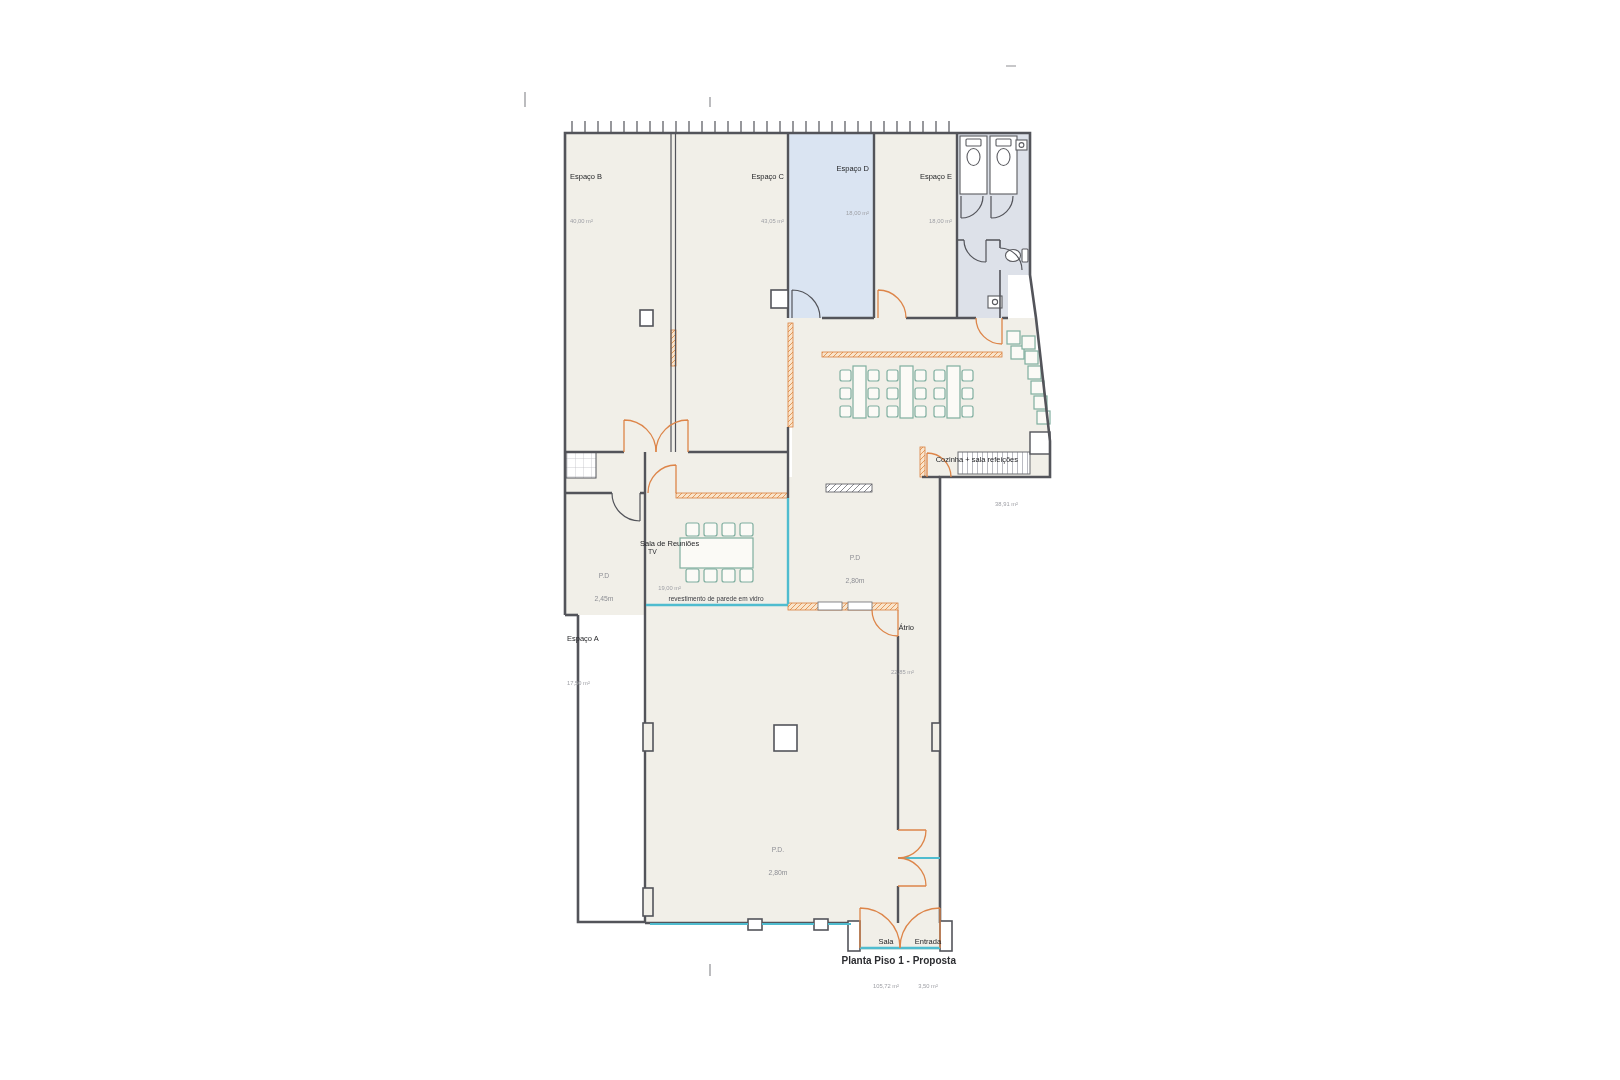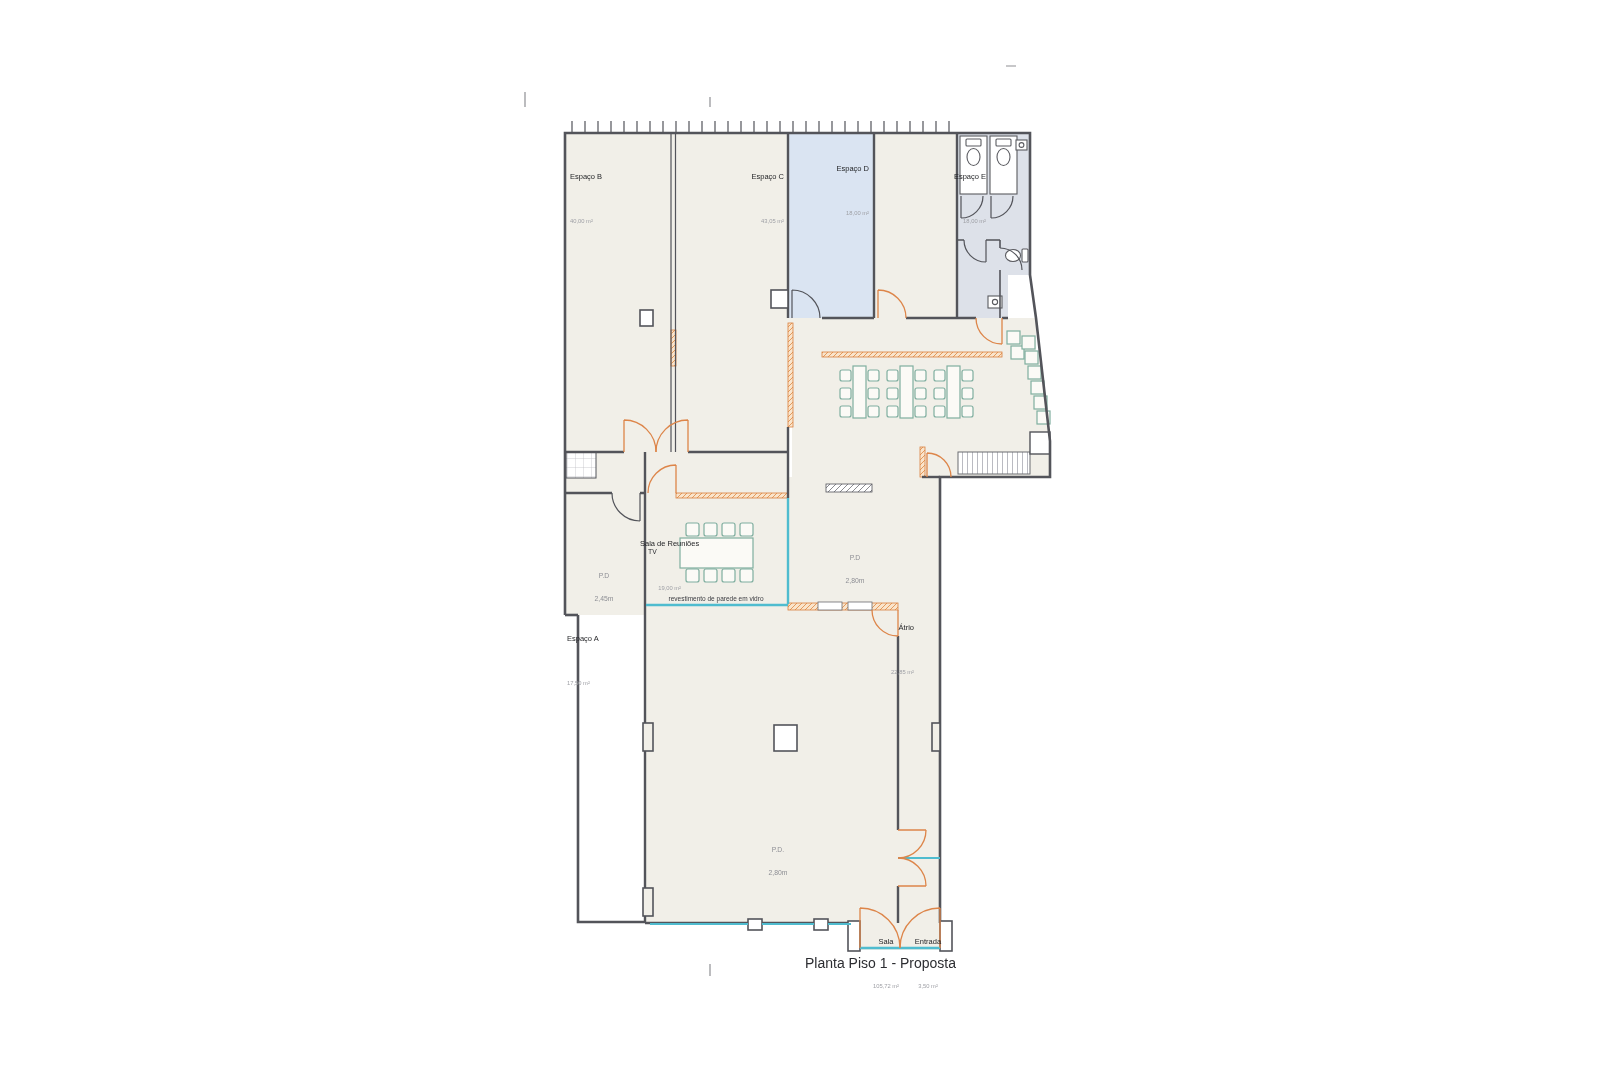--- a/index.html
+++ b/index.html
@@ -8,21 +8,21 @@
   .plan-svg{position:absolute;left:0;top:0;}
   .lbl{position:absolute;white-space:pre;line-height:1.15;}
   .room-name{font-size:7.5px;font-weight:normal;color:#1f2023;display:block;}
   .room-area{font-size:5.8px;font-weight:normal;color:#9fa0a6;display:block;}
   .alignR{transform:translateX(-100%);text-align:right;}
   .alignC{transform:translateX(-50%);text-align:center;}
   .pd{font-size:6.8px;color:#8d8e94;text-align:center;transform:translateX(-50%);}
   .pd span{display:block;}
   .note{font-size:6.5px;color:#3a3b40;}
   .tv{font-size:6.8px;color:#2a2b30;}
-  .sheet-title{font-size:14px;font-weight:400;color:#2c2d31;transform:translateX(-100%);}
+  .sheet-title{font-size:10px;font-weight:700;color:#2c2d31;transform:translateX(-100%);}
 </style>
 </head>
 <body>
 
 <div class="canvas">
 
 <svg class="plan-svg" width="1620" height="1080" viewBox="0 0 1620 1080" xmlns="http://www.w3.org/2000/svg">
   <defs>
     <pattern id="po" width="5" height="5" patternUnits="userSpaceOnUse">
       <rect width="5" height="5" fill="#f9e4cc"></rect>
@@ -223,23 +223,27 @@
   <span class="room-area">40,00 m²</span>
 </div>
 <div class="lbl alignR" style="left:784px;top:136px;text-align:right;">
   <span class="room-name">Espaço C</span>
   <span class="room-area">43,05 m²</span>
 </div>
 <div class="lbl alignR" style="left:869px;top:128px;">
   <span class="room-name">Espaço D</span>
   <span class="room-area">18,00 m²</span>
 </div>
-<div class="lbl alignR" style="left:952px;top:136px;margin-left:34px;">
+<div class="lbl alignR" style="left:952px;top:136px;">
   <span class="room-name">Espaço E</span>
   <span class="room-area">18,00 m²</span>
+</div>
+<div class="lbl alignR" style="left:1018px;top:419px;">
+  <span class="room-name">Cozinha + sala refeições</span>
+  <span class="room-area">38,91 m²</span>
 </div>
 <div class="lbl" style="left:640px;top:503px;text-align:center;">
   <span class="room-name">Sala de Reuniões</span>
   <span class="room-area">19,00 m²</span>
 </div>
 <div class="lbl alignR" style="left:904px;top:587px;margin-left:10px;">
   <span class="room-name">Átrio</span>
   <span class="room-area">22,85 m²</span>
 </div>
 <div class="lbl" style="left:567px;top:598px;">

